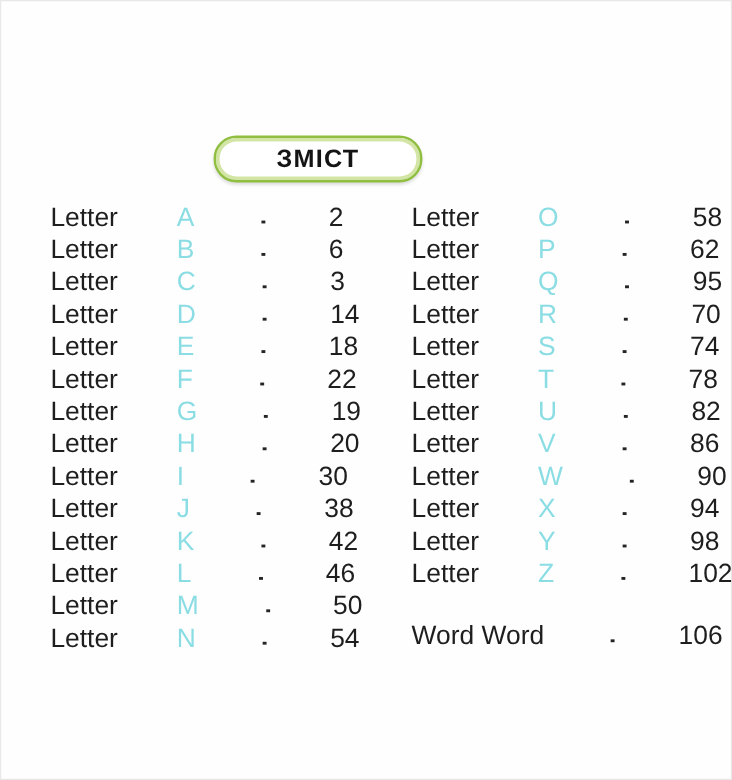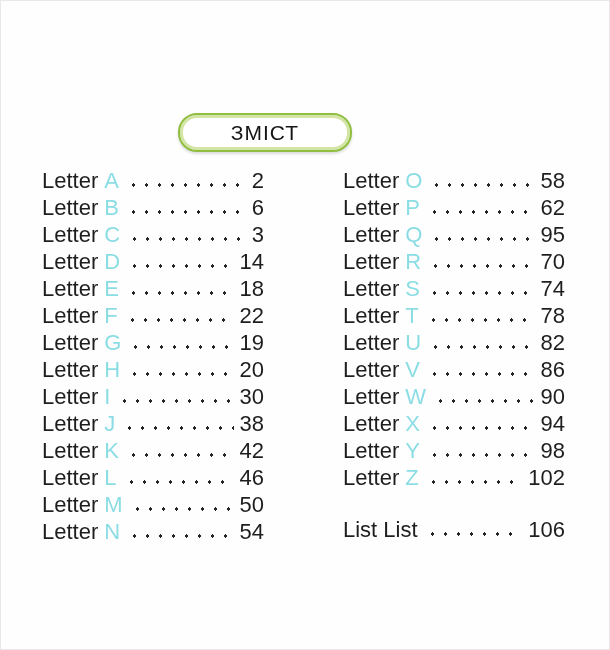--- a/index.html
+++ b/index.html
@@ -27,38 +27,39 @@
     background: #ffffff;
     border: 2px solid var(--box-border, #90be41);
     border-radius: 19px;
     box-shadow: inset 0 0 0 3px #d3e5a4, 0 2px 3px rgba(0,0,0,0.14);
     display: flex;
     align-items: center;
     justify-content: center;
   }
   .title-text {
     font-size: 21px;
-    font-weight: normal;
+    font-weight: bold;
     letter-spacing: 1px;
     color: #141414;
   }
   .col {
     position: absolute;
     top: 167px;
     width: 222px;
   }
   .col-left  { left: 42px;  }
   .col-right { left: 343px; }
   .row {
     display: flex;
     align-items: flex-end;
     height: 27px;
     font-size: 22px;
     line-height: 26px;
     white-space: nowrap;
+    gap: 43px;
   }
   .lbl { color: var(--text, #1e1e1e); }
   .ltr {
     color: var(--accent, #8bdde4);
     margin-left: 6px;
   }
   .leader {
     flex: 1 1 auto;
     height: 4px;
     margin: 0 6px 7px 6px;
@@ -232,18 +233,18 @@
         <span class="num">98</span>
       </div>
       <div class="row">
         <span class="lbl">Letter</span>
         <span class="ltr">Z</span>
         <span class="leader"></span>
         <span class="num">102</span>
       </div>
       <div class="spacer"></div>
       <div class="row">
-        <span class="lbl">List List</span>
+        <span class="lbl">Word Word</span>
         <span class="leader"></span>
         <span class="num">106</span>
       </div>
     </div>
 </div>
 
 </body></html>

